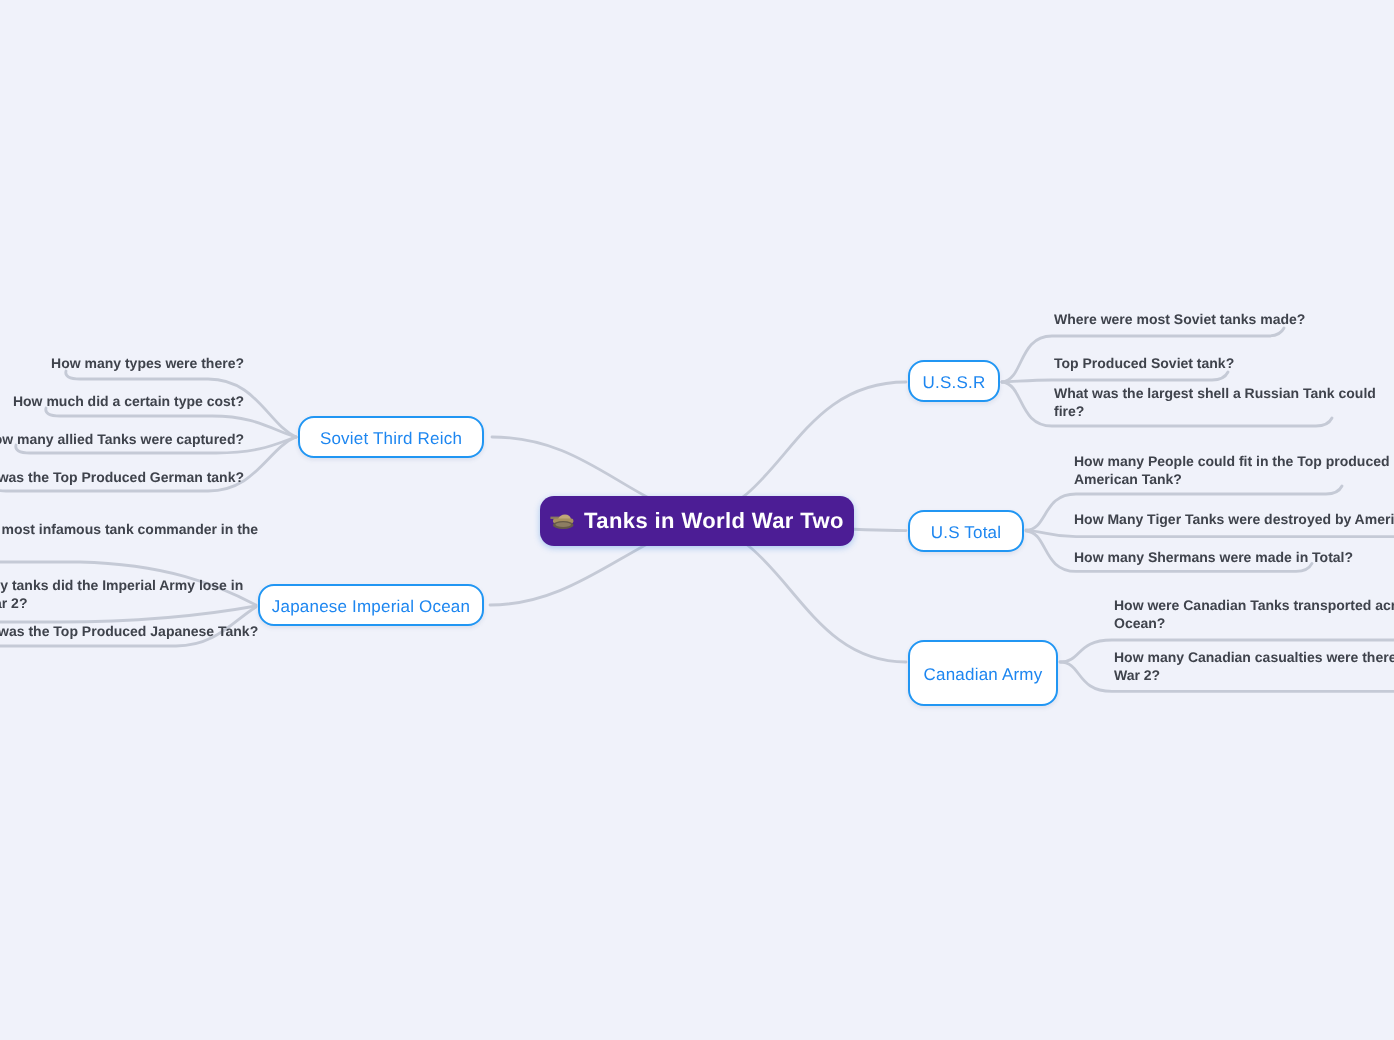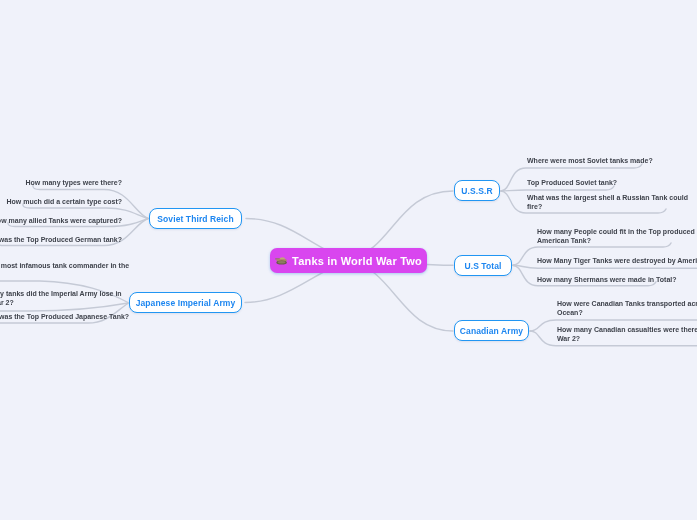--- a/index.html
+++ b/index.html
@@ -1,29 +1,29 @@
 <!DOCTYPE html>
 <html><head>
 <meta charset="utf-8">
 <style>
   html,body{margin:0;padding:0}
   .canvas{position:relative;width:697px;height:520px;background:#f0f2fa;overflow:hidden;
           font-family:"Liberation Sans",sans-serif}
   svg.links{position:absolute;left:0;top:0;width:697px;height:520px}
   svg.links path{fill:none;stroke:#c5cad6;stroke-width:1.4;stroke-linecap:round}
 
-  .root{position:absolute;left:270px;top:248px;width:157px;height:25px;background:#d946ef;
+  .root{position:absolute;left:270px;top:248px;width:157px;height:25px;background:#4c1d95;
         border-radius:7px;display:flex;align-items:center;justify-content:center;gap:4px;
         box-shadow:0 1px 3px rgba(33,120,220,.35);cursor:pointer;box-sizing:border-box}
   .rlabel{font-size:11px;font-weight:bold;color:#ffffff;white-space:nowrap;letter-spacing:.2px}
 
   .bnode{position:absolute;background:#ffffff;border:1.6px solid #2196f3;border-radius:8px;
          display:flex;align-items:center;justify-content:center;box-sizing:border-box;
          box-shadow:0 1px 2px rgba(70,90,140,.12);cursor:pointer}
-  .blabel{font-size:8.5px;font-weight:bold;color:#1d86f0;white-space:nowrap;letter-spacing:.1px}
+  .blabel{font-size:8.5px;font-weight:normal;color:#1d86f0;white-space:nowrap;letter-spacing:.1px}
 
   .topic{position:absolute;font-size:7px;line-height:8.5px;font-weight:600;color:#3f434c;
          white-space:nowrap;cursor:pointer}
   .tr{right:575px;text-align:right}
   .icon-wrap{display:flex;align-items:center}
 </style>
 </head>
 <body>
 
 <div class="canvas">
@@ -67,29 +67,29 @@
         <ellipse cx="6.6" cy="6.3" rx="3.9" ry="1.2" fill="#8d7d62"></ellipse>
       </svg>
     </span>
     <span class="rlabel">Tanks in World War Two</span>
   </div>
 
   <div class="bnode" style="left:149px;top:208px;width:93px;height:21px">
     <span class="blabel">Soviet Third Reich</span>
   </div>
   <div class="bnode" style="left:129px;top:292px;width:113px;height:21px">
-    <span class="blabel">Japanese Imperial Army</span>
+    <span class="blabel">Japanese Imperial Ocean</span>
   </div>
   <div class="bnode" style="left:454px;top:180px;width:46px;height:21px">
     <span class="blabel">U.S.S.R</span>
   </div>
   <div class="bnode" style="left:454px;top:255px;width:58px;height:21px">
     <span class="blabel">U.S Total</span>
   </div>
-  <div class="bnode" style="left:454px;top:320px;width:75px;height:21px">
+  <div class="bnode" style="left:454px;top:320px;width:75px;height:33px">
     <span class="blabel">Canadian Army</span>
   </div>
 
   <div class="topic tr" style="top:179px">
     <div>How many types were there?</div>
   </div>
   <div class="topic tr" style="top:198px">
     <div>How much did a certain type cost?</div>
   </div>
   <div class="topic tr" style="top:217px">

